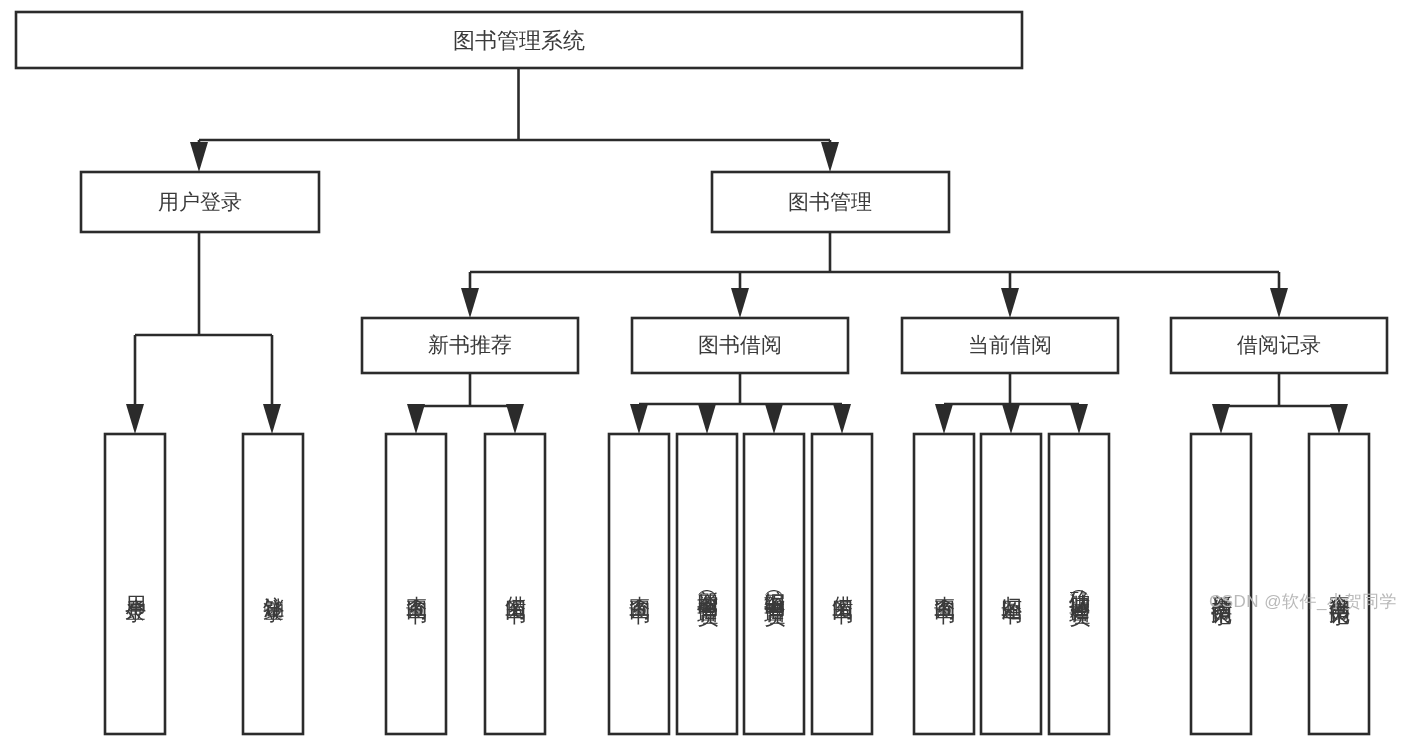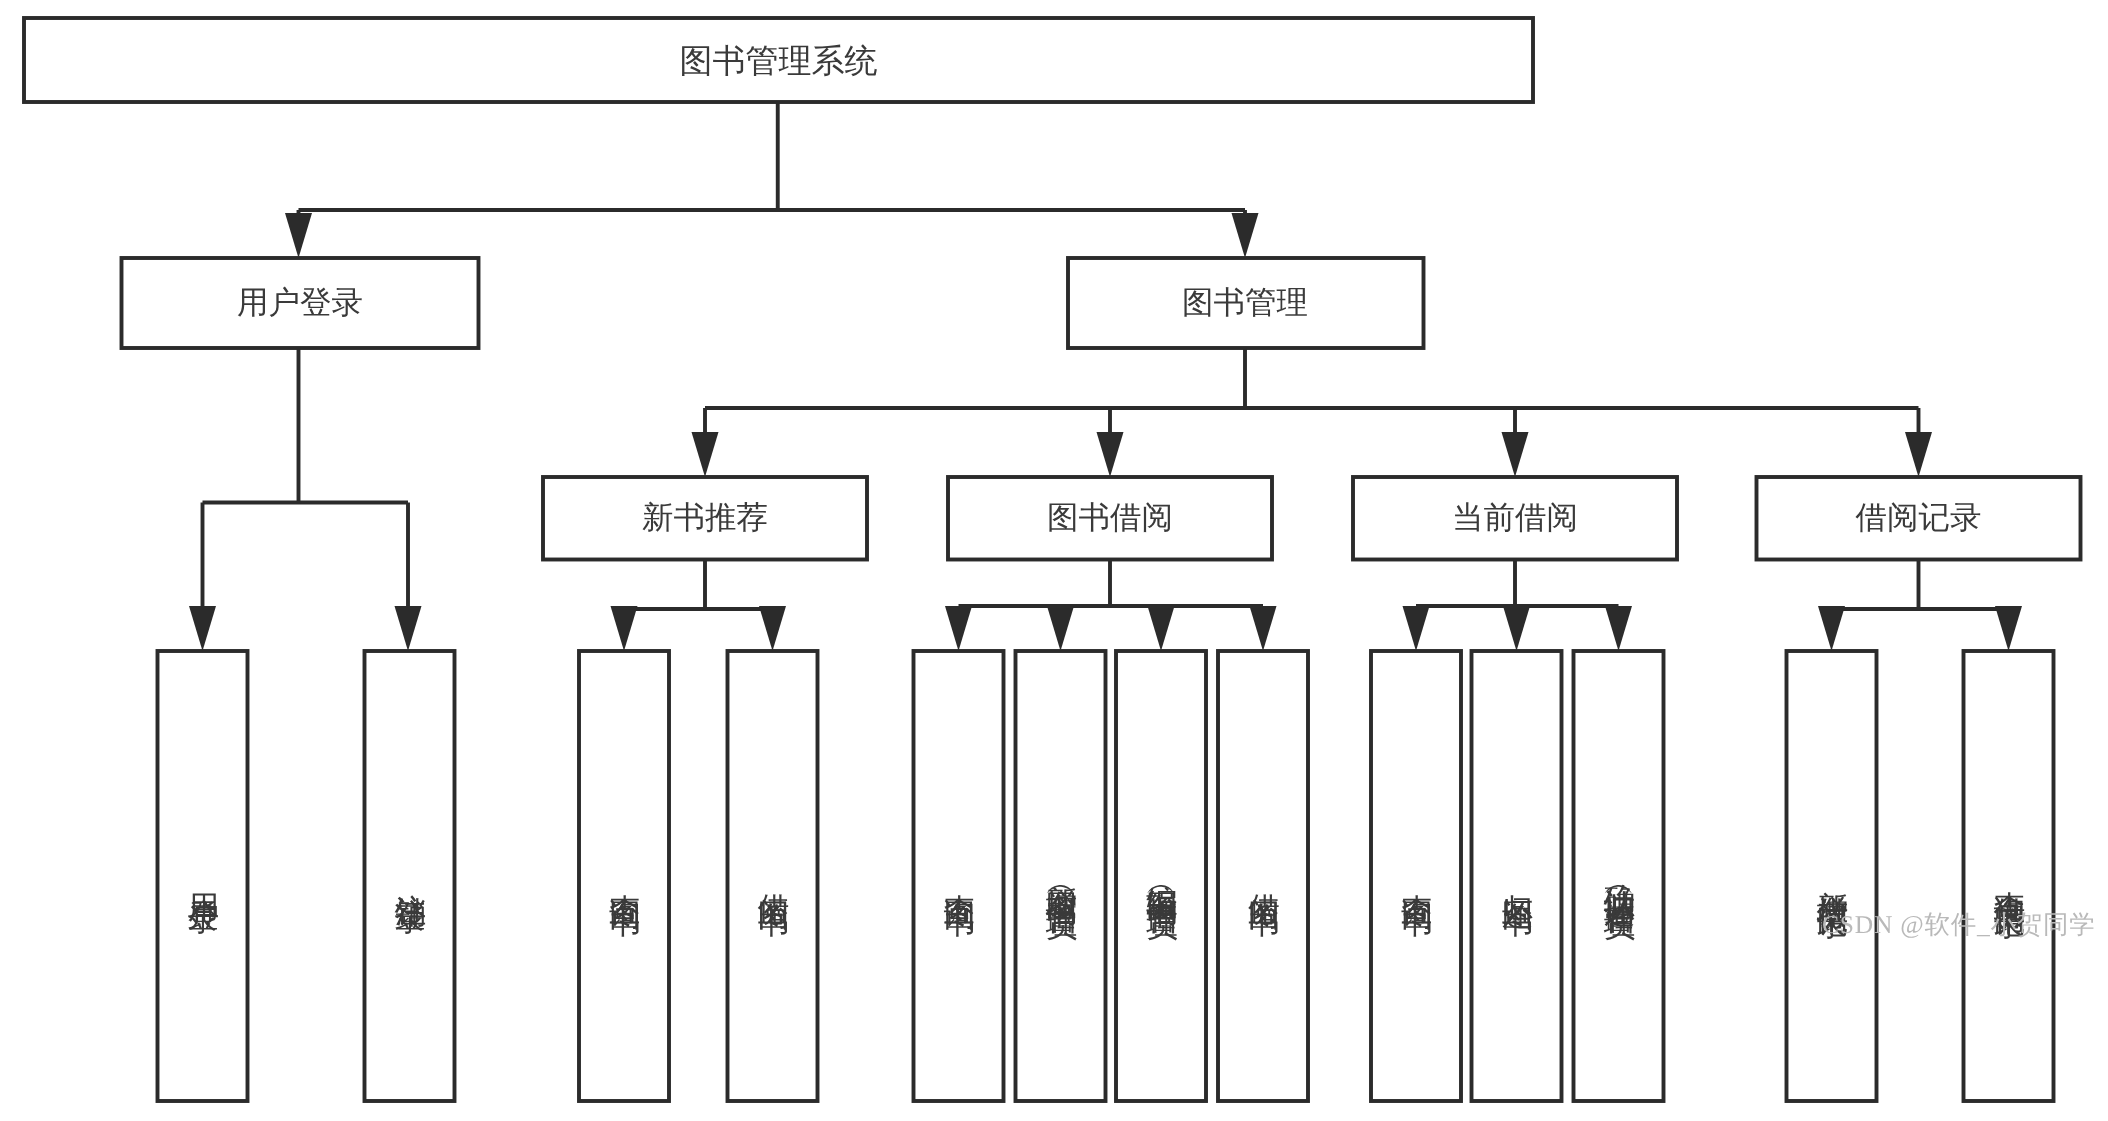--- a/index.html
+++ b/index.html
@@ -66,22 +66,22 @@
     letter-spacing: 2.5px;
     white-space: nowrap;
     display: flex;
     align-items: center;
     justify-content: center;
     pointer-events: none;
   }
   .watermark {
     position: absolute;
     right: 8px;
-    bottom: 6px;
-    font-family: Liberation Serif, serif;
+    bottom: 21px;
+    font-family: Liberation Sans, sans-serif;
     font-size: 17px;
     color: #b9b9b9;
     white-space: nowrap;
     letter-spacing: 0.5px;
   }
 </style>
 </head>
 <body>
 
 <div id="diagram-root">

